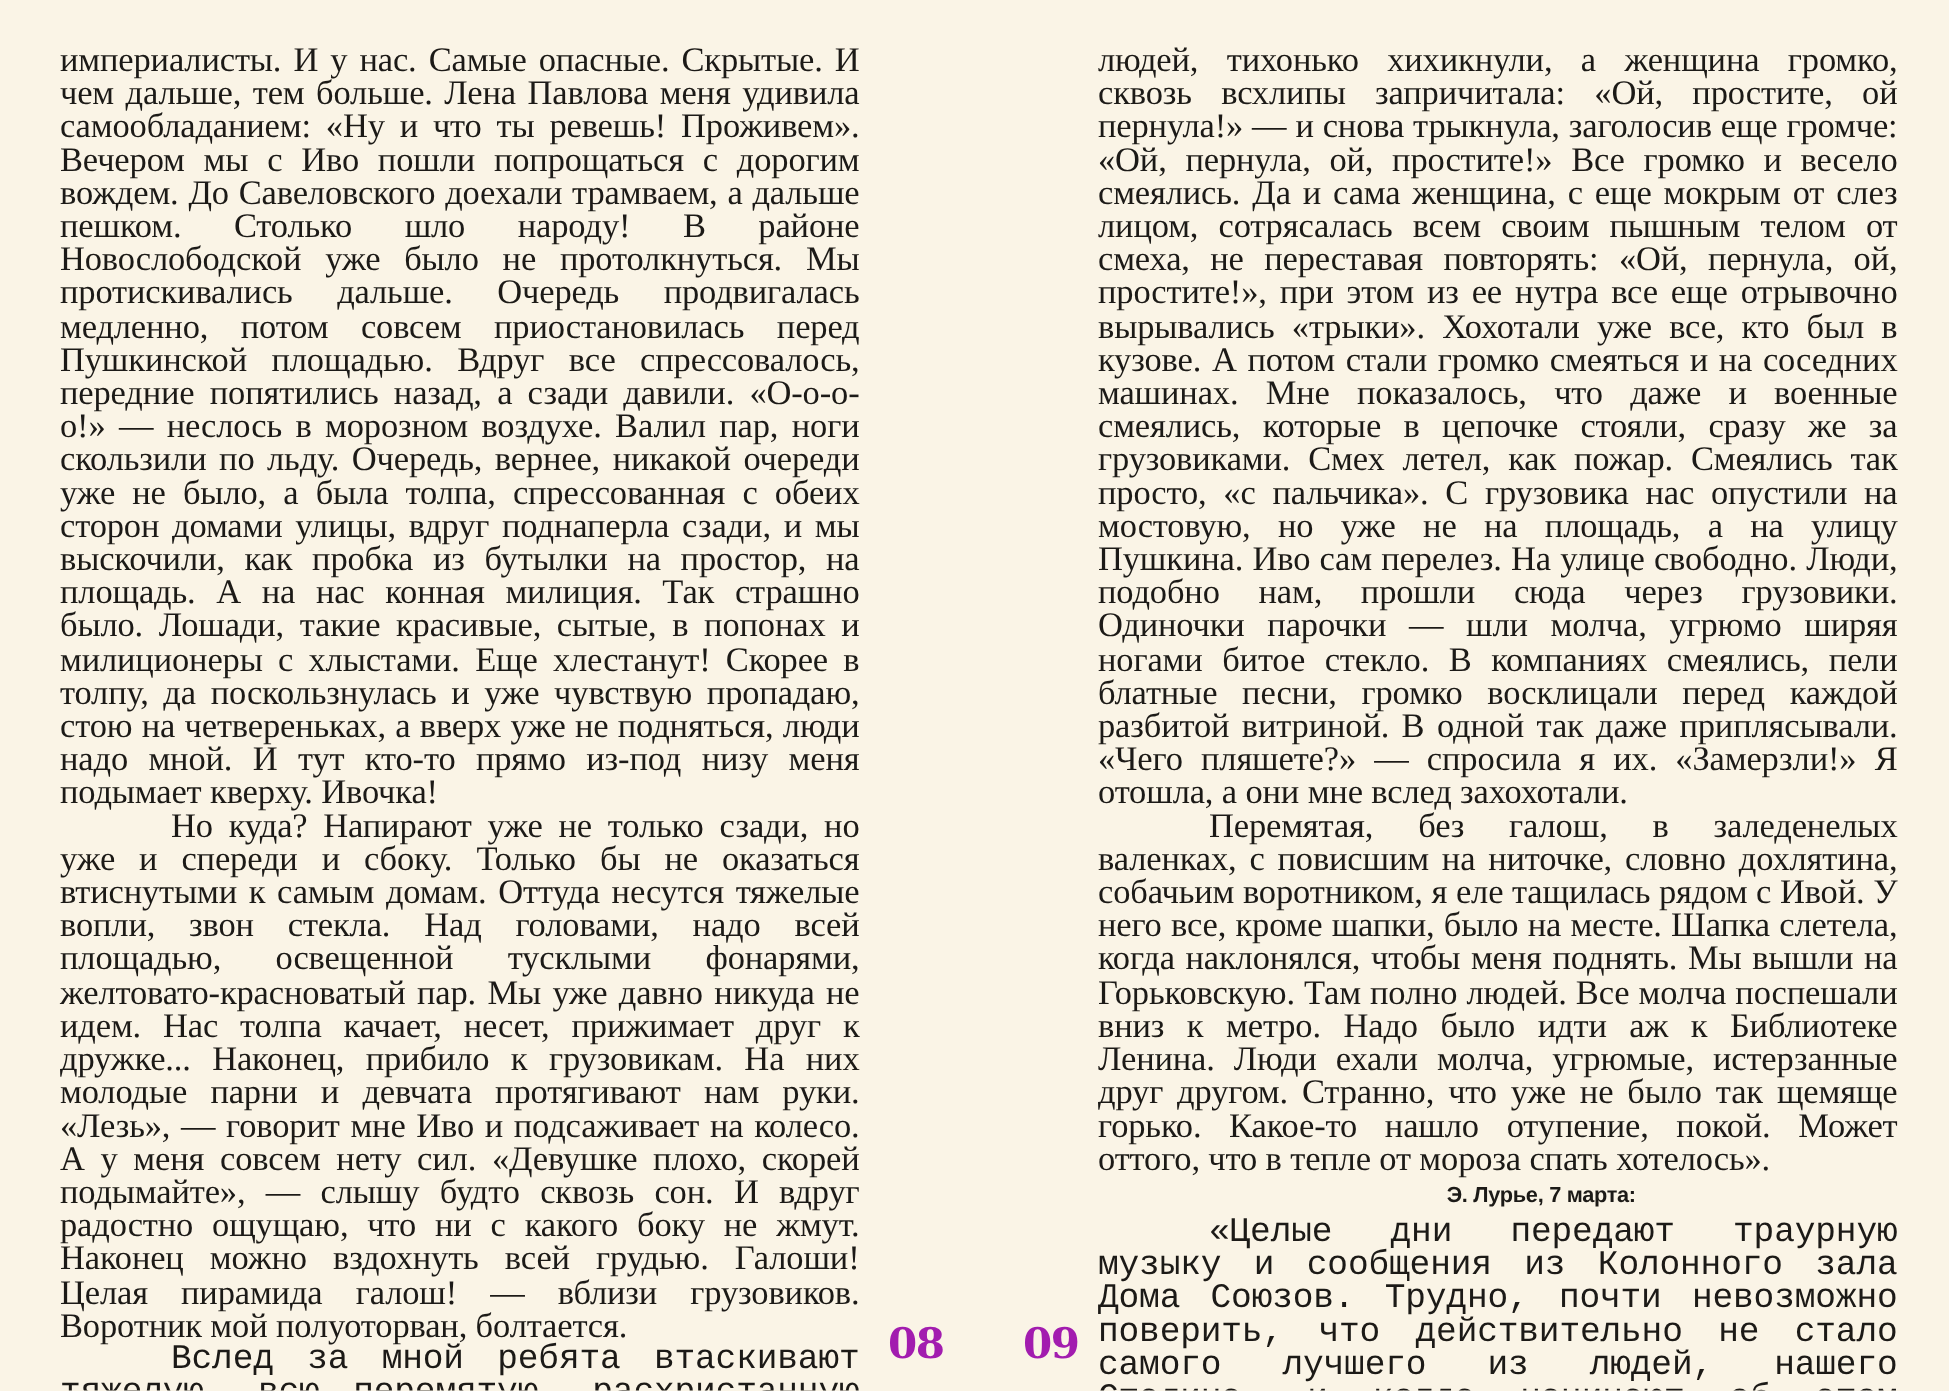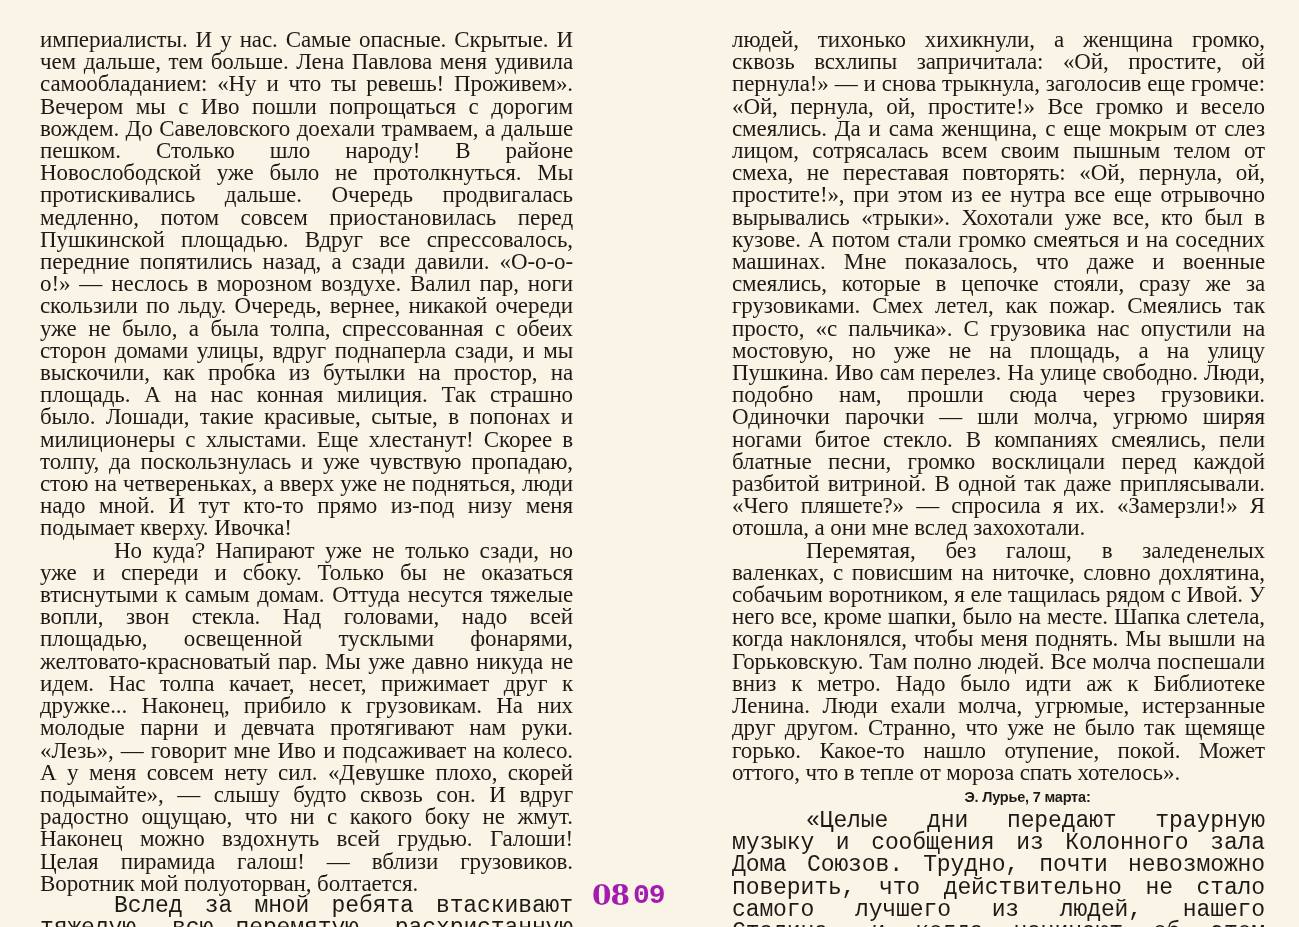--- a/index.html
+++ b/index.html
@@ -42,21 +42,21 @@
     position: absolute; top: 866px;
     font-family: "DejaVu Serif", "Liberation Serif", serif;
     font-weight: bold;
     font-size: 28px;
     line-height: 36px;
     color: #a21caf;
     letter-spacing: -1px;
     margin-top: 12px;
   }
   .folio.left { left: 592px; }
-  .folio.right { left: 633px; font-family: Liberation Mono, monospace; }
+  .folio.right { left: 682px; }
 </style>
 </head>
 <body>
 
 <div class="page left">
   <p class="cont">империалисты. И у нас. Самые опасные. Скрытые. И чем дальше, тем больше. Лена Павлова меня удивила самообладанием: «Ну и что ты ревешь! Проживем». Вечером мы с Иво пошли попрощаться с дорогим вождем. До Савеловского доехали трамваем, а дальше пешком. Столько шло народу! В районе Новослободской уже было не протолкнуться. Мы протискивались дальше. Очередь продвигалась медленно, потом совсем приостановилась перед Пушкинской площадью. Вдруг все спрессовалось, передние попятились назад, а сзади давили. «О-о-о-о!» — неслось в морозном воздухе. Валил пар, ноги скользили по льду. Очередь, вернее, никакой очереди уже не было, а была толпа, спрессованная с обеих сторон домами улицы, вдруг поднаперла сзади, и мы выскочили, как пробка из бутылки на простор, на площадь. А на нас конная милиция. Так страшно было. Лошади, такие красивые, сытые, в попонах и милиционеры с хлыстами. Еще хлестанут! Скорее в толпу, да поскользнулась и уже чувствую пропадаю, стою на четвереньках, а вверх уже не подняться, люди надо мной. И тут кто-то прямо из-под низу меня подымает кверху. Ивочка!</p>
   <p class="indent">Но куда? Напирают уже не только сзади, но уже и спереди и сбоку. Только бы не оказаться втиснутыми к самым домам. Оттуда несутся тяжелые вопли, звон стекла. Над головами, надо всей площадью, освещенной тусклыми фонарями, желтовато-красноватый пар. Мы уже давно никуда не идем. Нас толпа качает, несет, прижимает друг к дружке... Наконец, прибило к грузовикам. На них молодые парни и девчата протягивают нам руки. «Лезь», — говорит мне Иво и подсаживает на колесо. А у меня совсем нету сил. «Девушке плохо, скорей подымайте», — слышу будто сквозь сон. И вдруг радостно ощущаю, что ни с какого боку не жмут. Наконец можно вздохнуть всей грудью. Галоши! Целая пирамида галош! — вблизи грузовиков. Воротник мой полуоторван, болтается.</p>
   <p class="indent last-line-justify">Вслед за мной ребята втаскивают тяжелую, всю перемятую, расхристанную женщину, которая сквозь всхлипы вдруг весьма характерно трыкнула своей пышной задней частью. Девчонки, помогавшие парням вытаскивать</p>
 </div>
 

